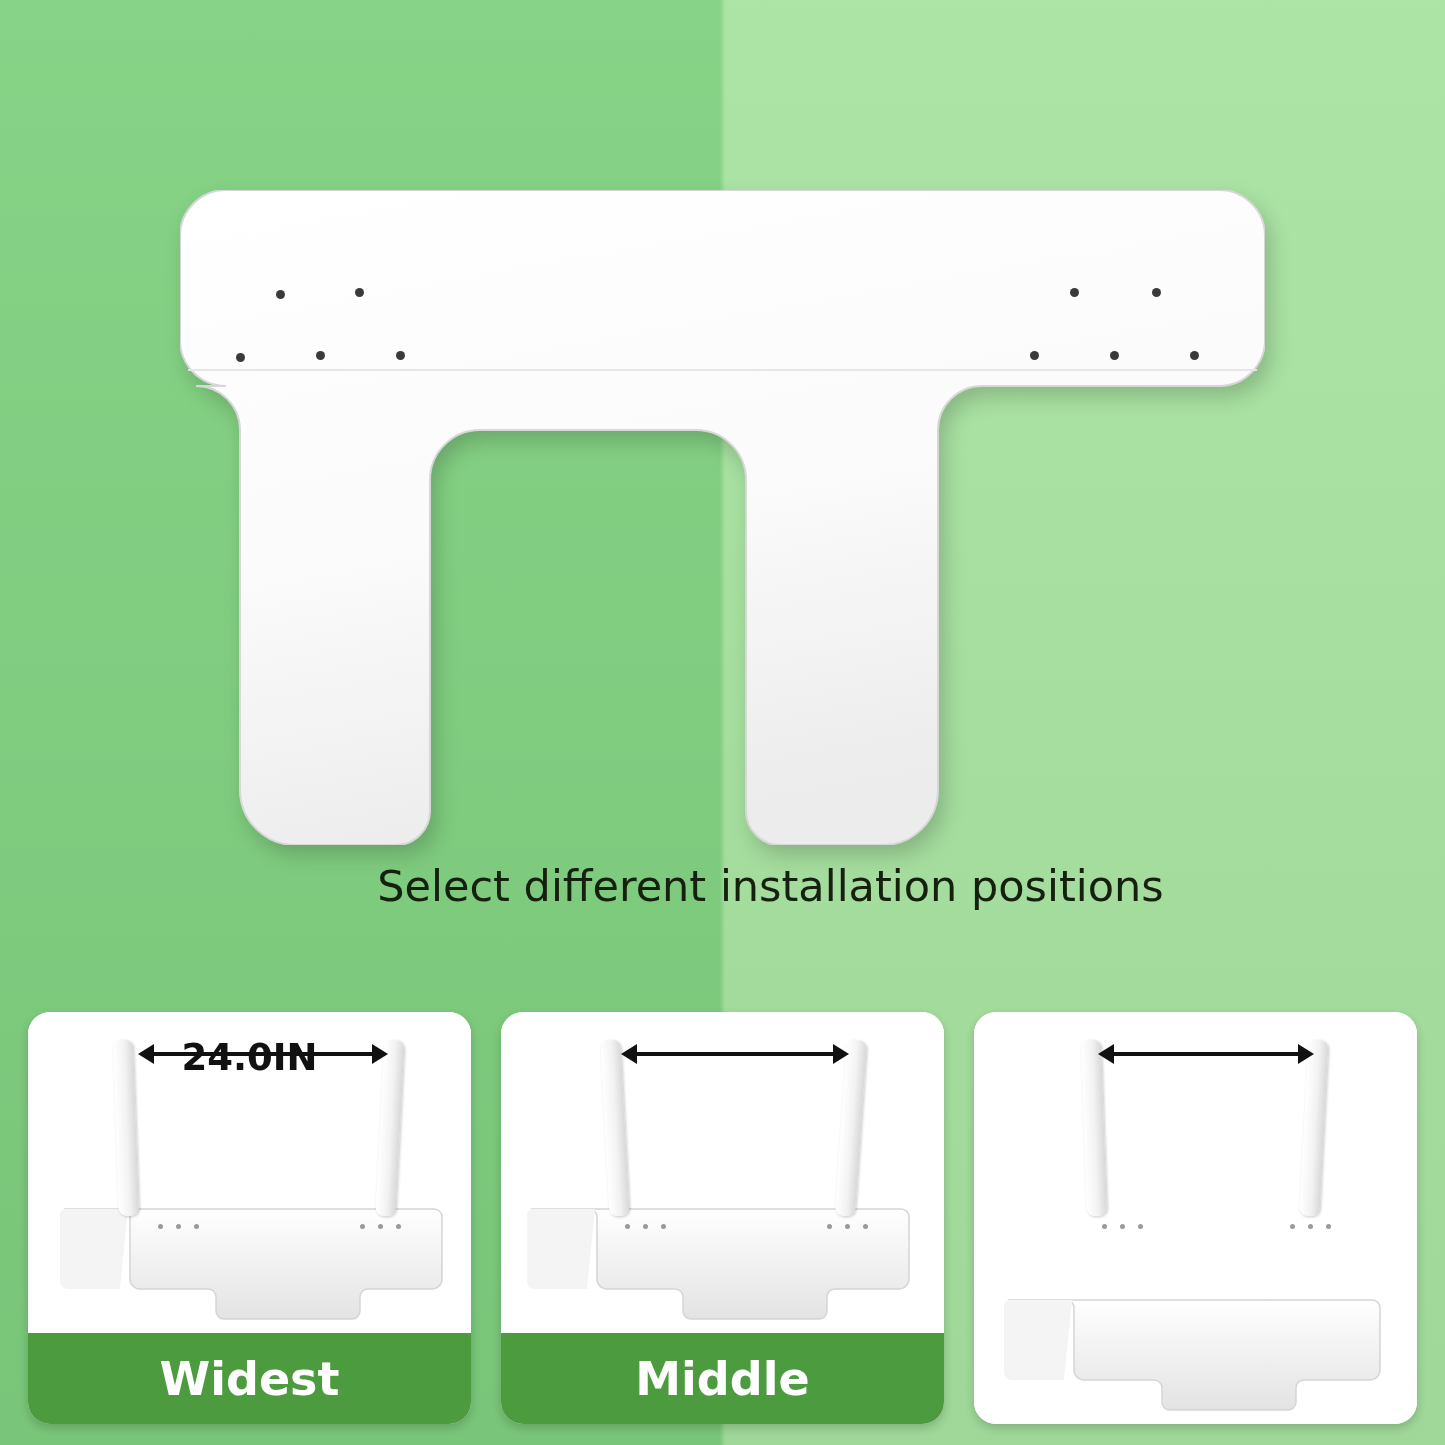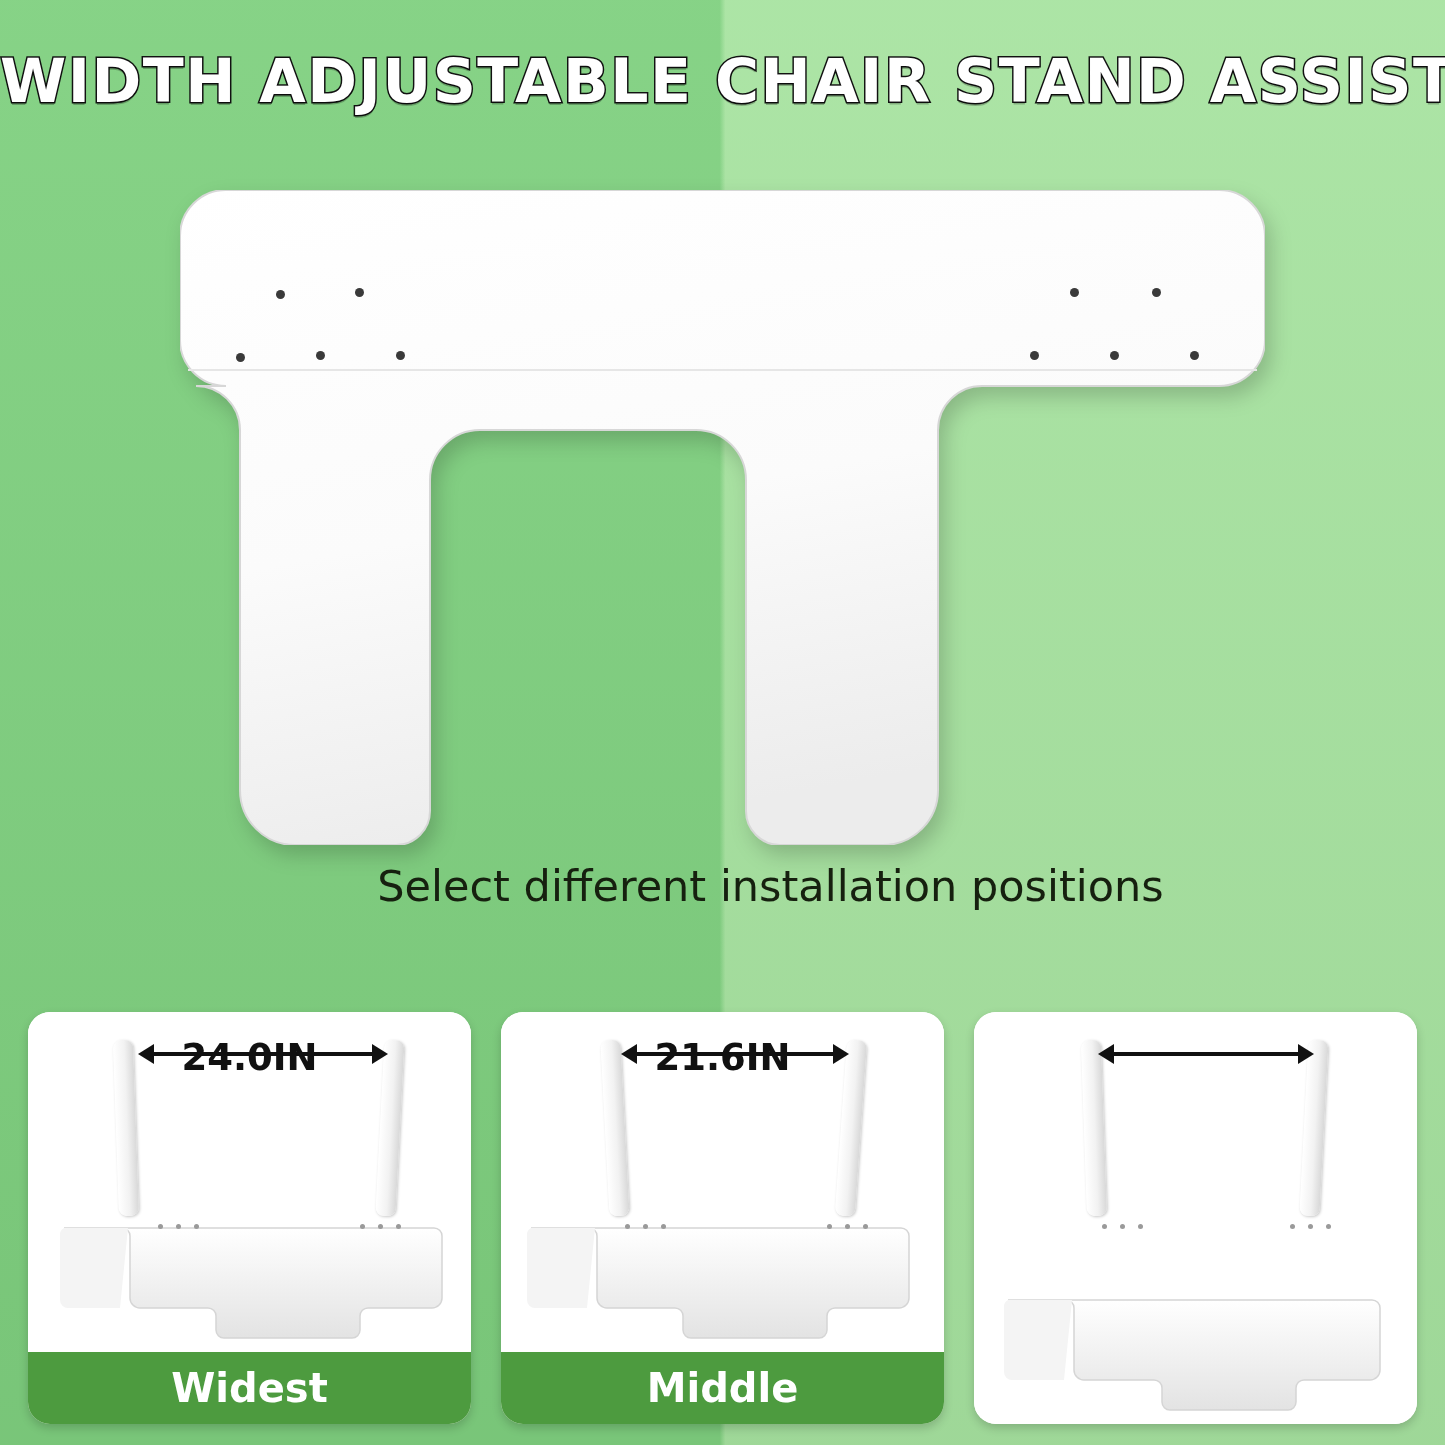--- a/index.html
+++ b/index.html
@@ -102,24 +102,24 @@
     display: flex;
     flex-direction: column;
   }
   .card-photo {
     position: relative;
     flex: 1 1 auto;
     background: #ffffff;
     overflow: hidden;
   }
   .card-label {
-    height: 72px;
+    height: 91px;
     background: #4d9b3f;
     color: #ffffff;
-    font-size: 40px;
+    font-size: 46px;
     font-weight: bold;
     display: flex;
     align-items: center;
     justify-content: center;
     font-family: "DejaVu Sans", sans-serif;
   }
   .dim-text {
     position: absolute;
     top: 24px;
     left: 0;
@@ -168,21 +168,20 @@
     background: #9a9a9a;
     z-index: 4;
   }
 </style>
 </head>
 <body>
 
 <div class="poster">
   <div class="bg-shade"></div>
 
-  <div class="headline">WIDTH ADJUSTABLE CHAIR STAND ASSIST</div>
 
   <div class="board-wrap">
     <svg class="board" viewBox="0 0 1085 655" width="1085" height="655">
       <defs>
         <linearGradient id="boardGrad" x1="0" y1="0" x2="0.3" y2="1">
           <stop offset="0%" stop-color="#ffffff"></stop>
           <stop offset="55%" stop-color="#fbfbfb"></stop>
           <stop offset="100%" stop-color="#ececec"></stop>
         </linearGradient>
       </defs>
@@ -235,21 +234,20 @@
         <div class="mini-hole" style="left:166px; top:212px;"></div>
         <div class="mini-hole" style="left:332px; top:212px;"></div>
         <div class="mini-hole" style="left:350px; top:212px;"></div>
         <div class="mini-hole" style="left:368px; top:212px;"></div>
       </div>
       <div class="card-label">Widest</div>
     </div>
 
     <div class="card">
       <div class="card-photo">
-        <div class="dim-text">21.6IN</div>
         <div class="arrow-row" style="left:120px; width:228px;">
           <div class="arrow-line" style="left:16px; width:196px;"></div>
           <div class="arrow-head left" style="left:0;"></div>
           <div class="arrow-head right" style="right:0;"></div>
         </div>
         <div class="post" style="left:104px; top:28px; width:20px; height:176px; transform: rotate(-3deg);"></div>
         <div class="post" style="left:340px; top:28px; width:20px; height:176px; transform: rotate(4deg);"></div>
         <svg class="base-svg" viewBox="0 0 443 140" width="443" height="140">
           <defs>
             <linearGradient id="bg2" x1="0" y1="0" x2="0" y2="1">

